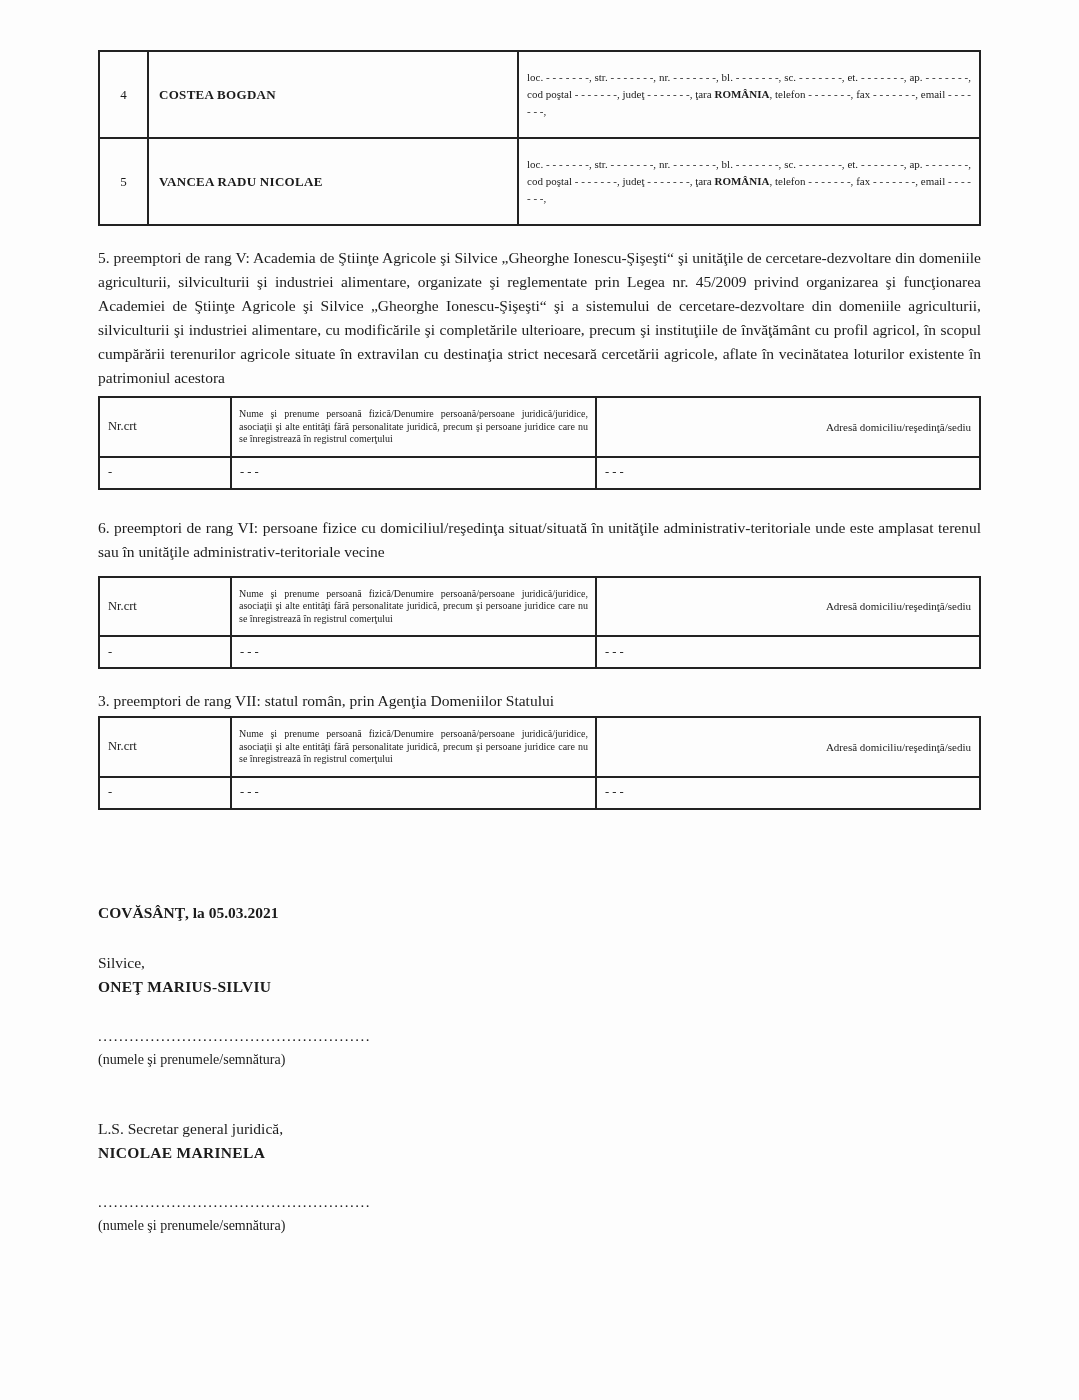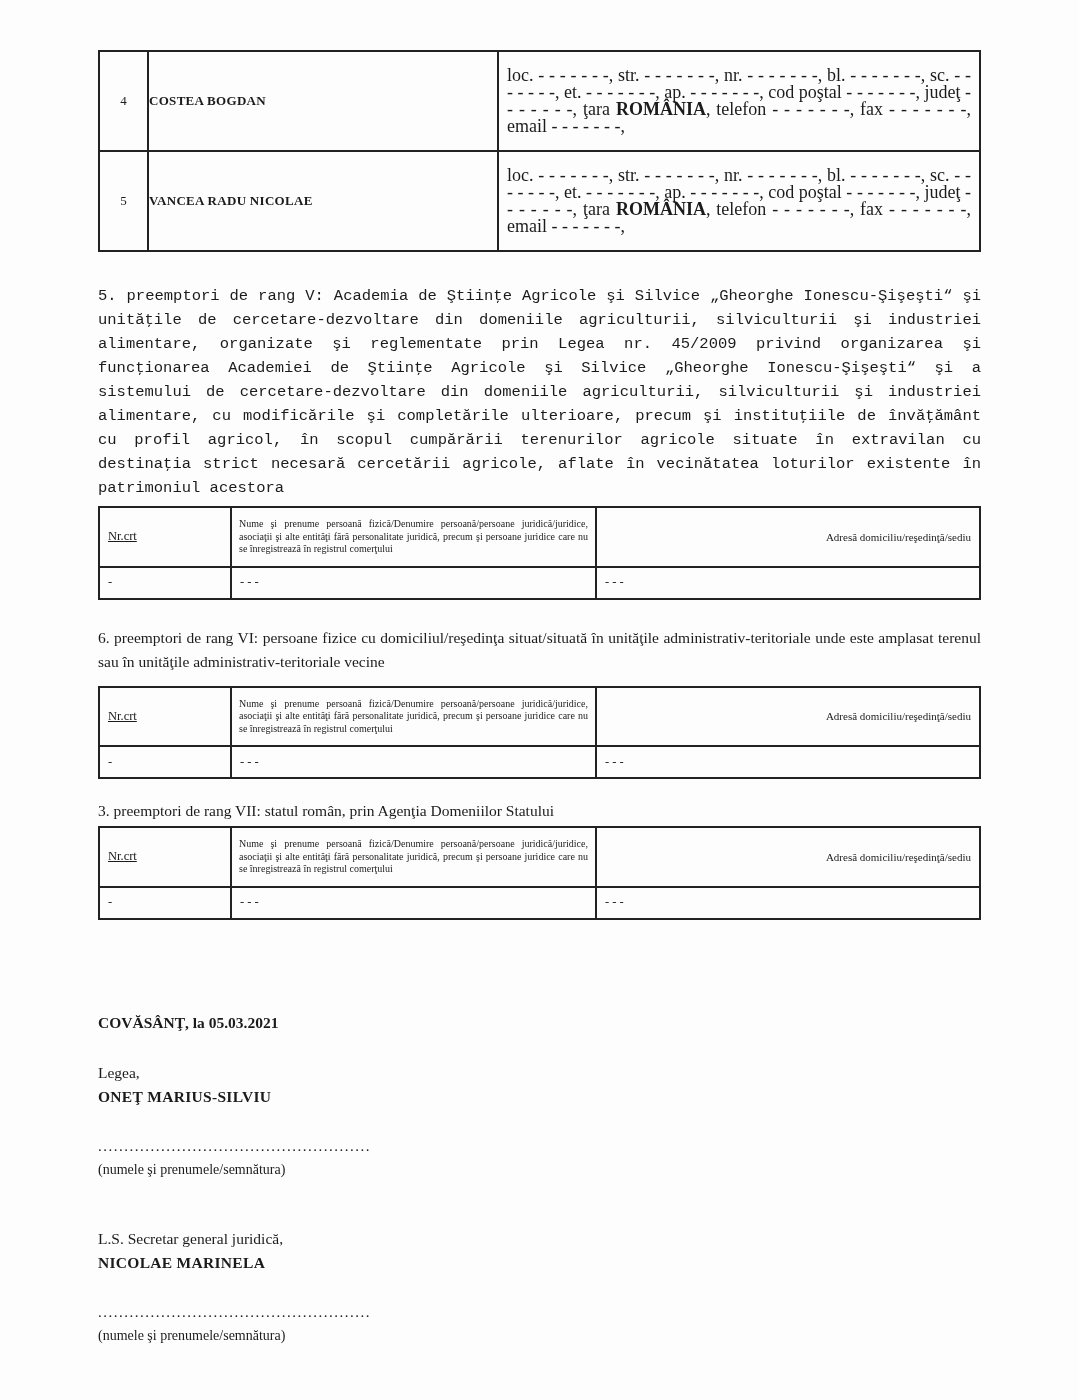--- a/index.html
+++ b/index.html
@@ -13,31 +13,31 @@
     color: #1b1b1b;
     font-family: "Liberation Serif", "DejaVu Serif", serif;
   }
 
   table { border-collapse: collapse; width: 100%; table-layout: fixed; }
   td { border: 2px solid #222222; vertical-align: middle; overflow: hidden; }
 
   
   .roster-table td { height: 55px; }
   .roster-table .c-nr   { width: 45px; text-align: center; font-size: 13px; }
-  .roster-table .c-name { width: 348px; font-weight: bold; font-size: 13px; padding: 4px 0; letter-spacing: 0.3px; }
-  .roster-table .c-addr { font-size: 18px; line-height: 17px; padding: 15px 8px; text-align: justify; vertical-align: middle; }
+  .roster-table .c-name { width: 348px; font-weight: bold; font-size: 13px; padding: 4px 10px; letter-spacing: 0.3px; }
+  .roster-table .c-addr { font-size: 11px; line-height: 17px; padding: 15px 8px; text-align: justify; vertical-align: middle; }
 
   
   .para { font-size: 15.5px; line-height: 24px; text-align: justify; margin: 0; }
-  .para-5 { margin: 32px 0 6px 0; font-family: Liberation Mono, monospace; }
+  .para-5 { margin: 20px 0 6px 0; }
   .para-6 { margin: 26px 0 12px 0; }
   .para-7 { margin: 20px 0 3px 0; }
 
   
-  .preemptor-table .h-nr   { width: 114px; font-size: 12.5px; padding: 2px 8px; text-decoration: underline; }
+  .preemptor-table .h-nr   { width: 114px; font-size: 12.5px; padding: 2px 8px; }
   .preemptor-table .h-name { width: 349px; font-size: 10px; line-height: 12.5px; padding: 10px 7px; text-align: justify; vertical-align: top; }
   .preemptor-table .h-addr { font-size: 11px; padding: 2px 8px; text-align: right; }
   .preemptor-table .d-row td { height: 26px; font-size: 12.5px; padding: 2px 8px; vertical-align: middle; }
 
   
   .closing { margin-top: 91px; font-size: 15.5px; line-height: 24px; }
   .place-date { font-weight: bold; }
   .role-line { margin-top: 26px; }
   .role-line-2 { margin-top: 45px; }
   .name-line { font-weight: bold; letter-spacing: 0.3px; }
@@ -108,21 +108,21 @@
       <td>-</td>
       <td>- - -</td>
       <td>- - -</td>
     </tr>
   </tbody>
     </table>
 
   <div class="closing">
     <div class="place-date">COVĂSÂNŢ, la 05.03.2021</div>
 
-    <div class="role-line">Legea,</div>
+    <div class="role-line">Silvice,</div>
     <div class="name-line">ONEŢ MARIUS-SILVIU</div>
 
     <div class="sig-dots">....................................................</div>
     <div class="sig-caption">(numele şi prenumele/semnătura)</div>
 
     <div class="role-line role-line-2">L.S. Secretar general juridică,</div>
     <div class="name-line">NICOLAE MARINELA</div>
 
     <div class="sig-dots">....................................................</div>
     <div class="sig-caption">(numele şi prenumele/semnătura)</div>

